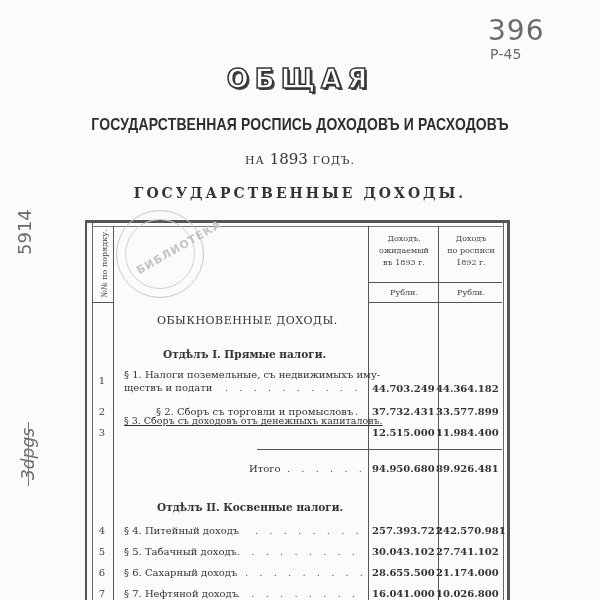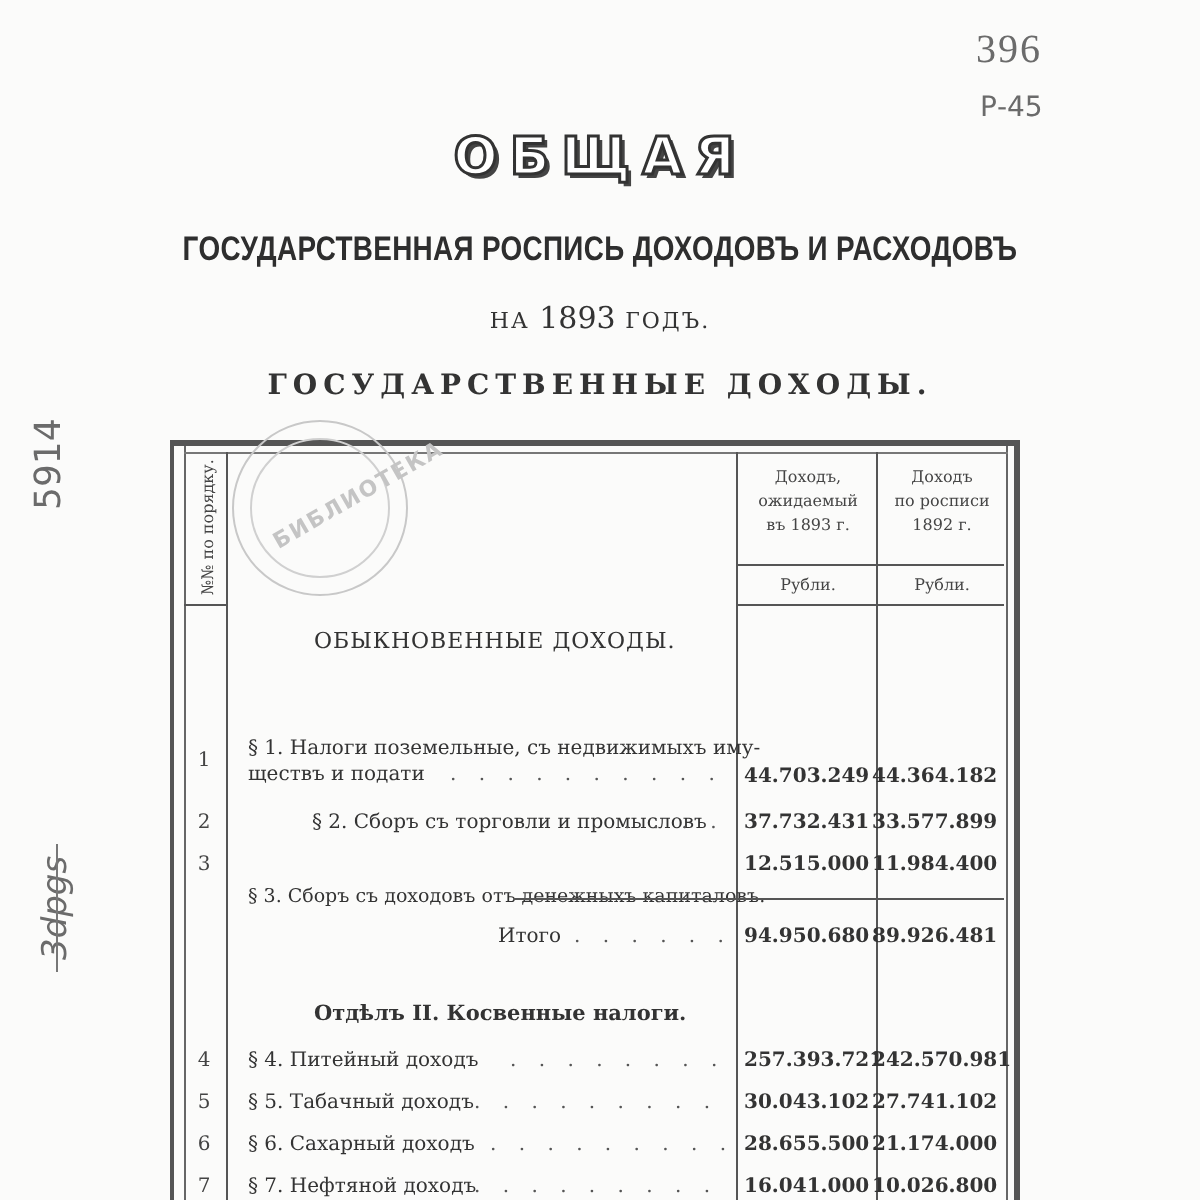--- a/index.html
+++ b/index.html
@@ -2,21 +2,21 @@
 <html><head>
 <meta charset="utf-8">
 <style>
   html, body { margin:0; padding:0; }
   body {
     width:600px; height:600px; overflow:hidden; position:relative;
     background:#fbfbfa; color:#3a3a3a;
     font-family:"DejaVu Serif", serif;
   }
   .hand { position:absolute; font-family:"DejaVu Sans", sans-serif; color:#6b6b6b; font-weight:normal; }
-  #note1 { left:488px; top:14px; font-size:20px; letter-spacing:1px;font-family:Liberation Serif, serif; }
+  #note1 { left:488px; top:14px; font-size:28px; letter-spacing:1px; }
   #note2 { left:490px; top:46px; font-size:14px; }
   #note3 { left:14px; top:205px; font-size:18px; transform:rotate(-90deg); transform-origin:left top; top:255px; }
   #note4 { left:18px; top:480px; font-size:17px; font-style:italic; transform:rotate(-90deg); transform-origin:left top; }
   #note4::after { content:""; position:absolute; left:-6px; right:-6px; top:50%; border-top:1px solid #777; }
 
   .title1 {
     position:absolute; left:0; width:600px; top:64px; text-align:center;
     font-family:"DejaVu Sans", sans-serif; font-weight:900; font-size:26px; letter-spacing:6px;
     color:#fff; -webkit-text-stroke:1.5px #333; text-shadow:2px 2px 0 #444;
   }
@@ -114,36 +114,37 @@
   </div>
   <div class="colhead" style="left:353px; top:10px; width:62px;">
     <div>Доходъ</div>
     <div>по росписи</div>
     <div>1892 г.</div>
   </div>
   <div class="colhead" style="left:283px; top:64px; width:68px;">Рубли.</div>
   <div class="colhead" style="left:353px; top:64px; width:62px;">Рубли.</div>
 
   <div class="sec sec-caps" style="left:70px; top:91px;">ОБЫКНОВЕННЫЕ ДОХОДЫ.</div>
+  <div class="sec sec-bold" style="left:76px; top:125px;">Отдѣлъ I. Прямые налоги.</div>
 
   <div class="row-num" style="left:8px; top:152px;">1</div>
   <div class="row-text" style="left:37px; top:146px;">§ 1. Налоги поземельные, съ недвижимыхъ иму-</div>
   <div class="row-text" style="left:37px; top:159px;">ществъ и подати</div>
   <div class="row-dots" style="left:138px; top:159px; width:140px;">. . . . . . . . . . . . . . . . .</div>
   <div class="amt" style="left:285px; top:160px;">44.703.249</div>
   <div class="amt" style="left:349px; top:160px;">44.364.182</div>
 
   <div class="row-num" style="left:8px; top:183px;">2</div>
   <div class="row-text" style="left:37px; top:183px;margin-left:32px;">§ 2. Сборъ съ торговли и промысловъ</div>
   <div class="row-dots" style="left:225px; top:183px; width:55px;">. . . . . . .</div>
   <div class="amt" style="left:285px; top:183px;">37.732.431</div>
   <div class="amt" style="left:349px; top:183px;">33.577.899</div>
 
   <div class="row-num" style="left:8px; top:204px;">3</div>
-  <div class="row-text" style="left:37px; top:220px; font-size:9.5px;">§ 3. Сборъ съ доходовъ отъ денежныхъ капиталовъ.</div>
+  <div class="row-text" style="left:37px; top:192px; font-size:9.5px;text-decoration:underline;">§ 3. Сборъ съ доходовъ отъ денежныхъ капиталовъ.</div>
   <div class="amt" style="left:285px; top:204px;">12.515.000</div>
   <div class="amt" style="left:349px; top:204px;">11.984.400</div>
 
   <div class="hline" style="left:170px; width:245px; top:226px;"></div>
   <div class="row-text" style="left:162px; top:240px;">Итого</div>
   <div class="row-dots" style="left:200px; top:240px; width:78px;">. . . . . . . . .</div>
   <div class="amt" style="left:285px; top:240px;">94.950.680</div>
   <div class="amt" style="left:349px; top:240px;">89.926.481</div>
 
   <div class="sec sec-bold" style="left:70px; top:278px;">Отдѣлъ II. Косвенные налоги.</div>

